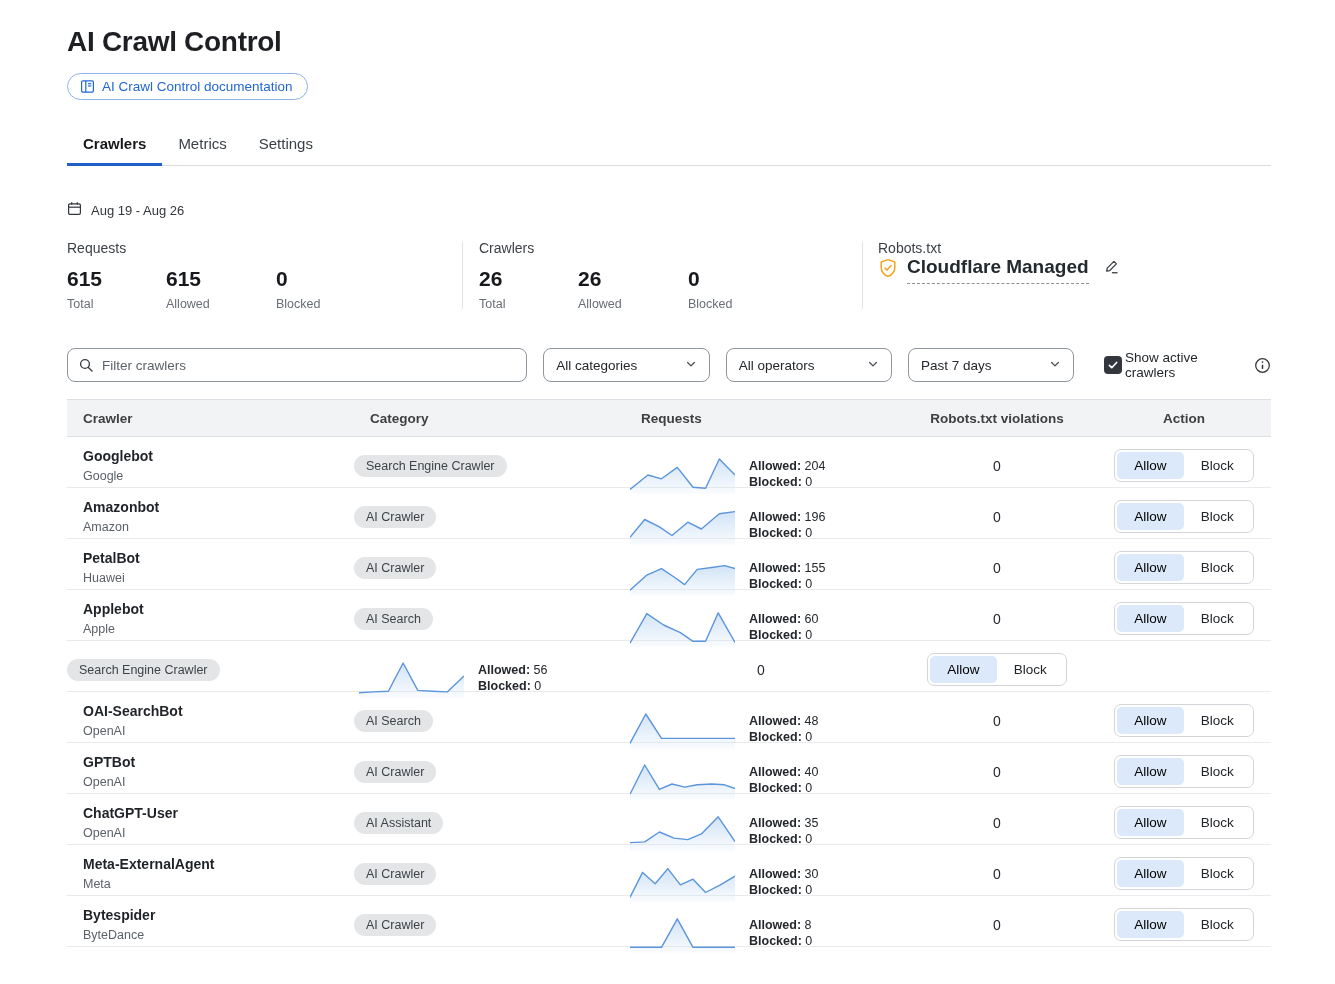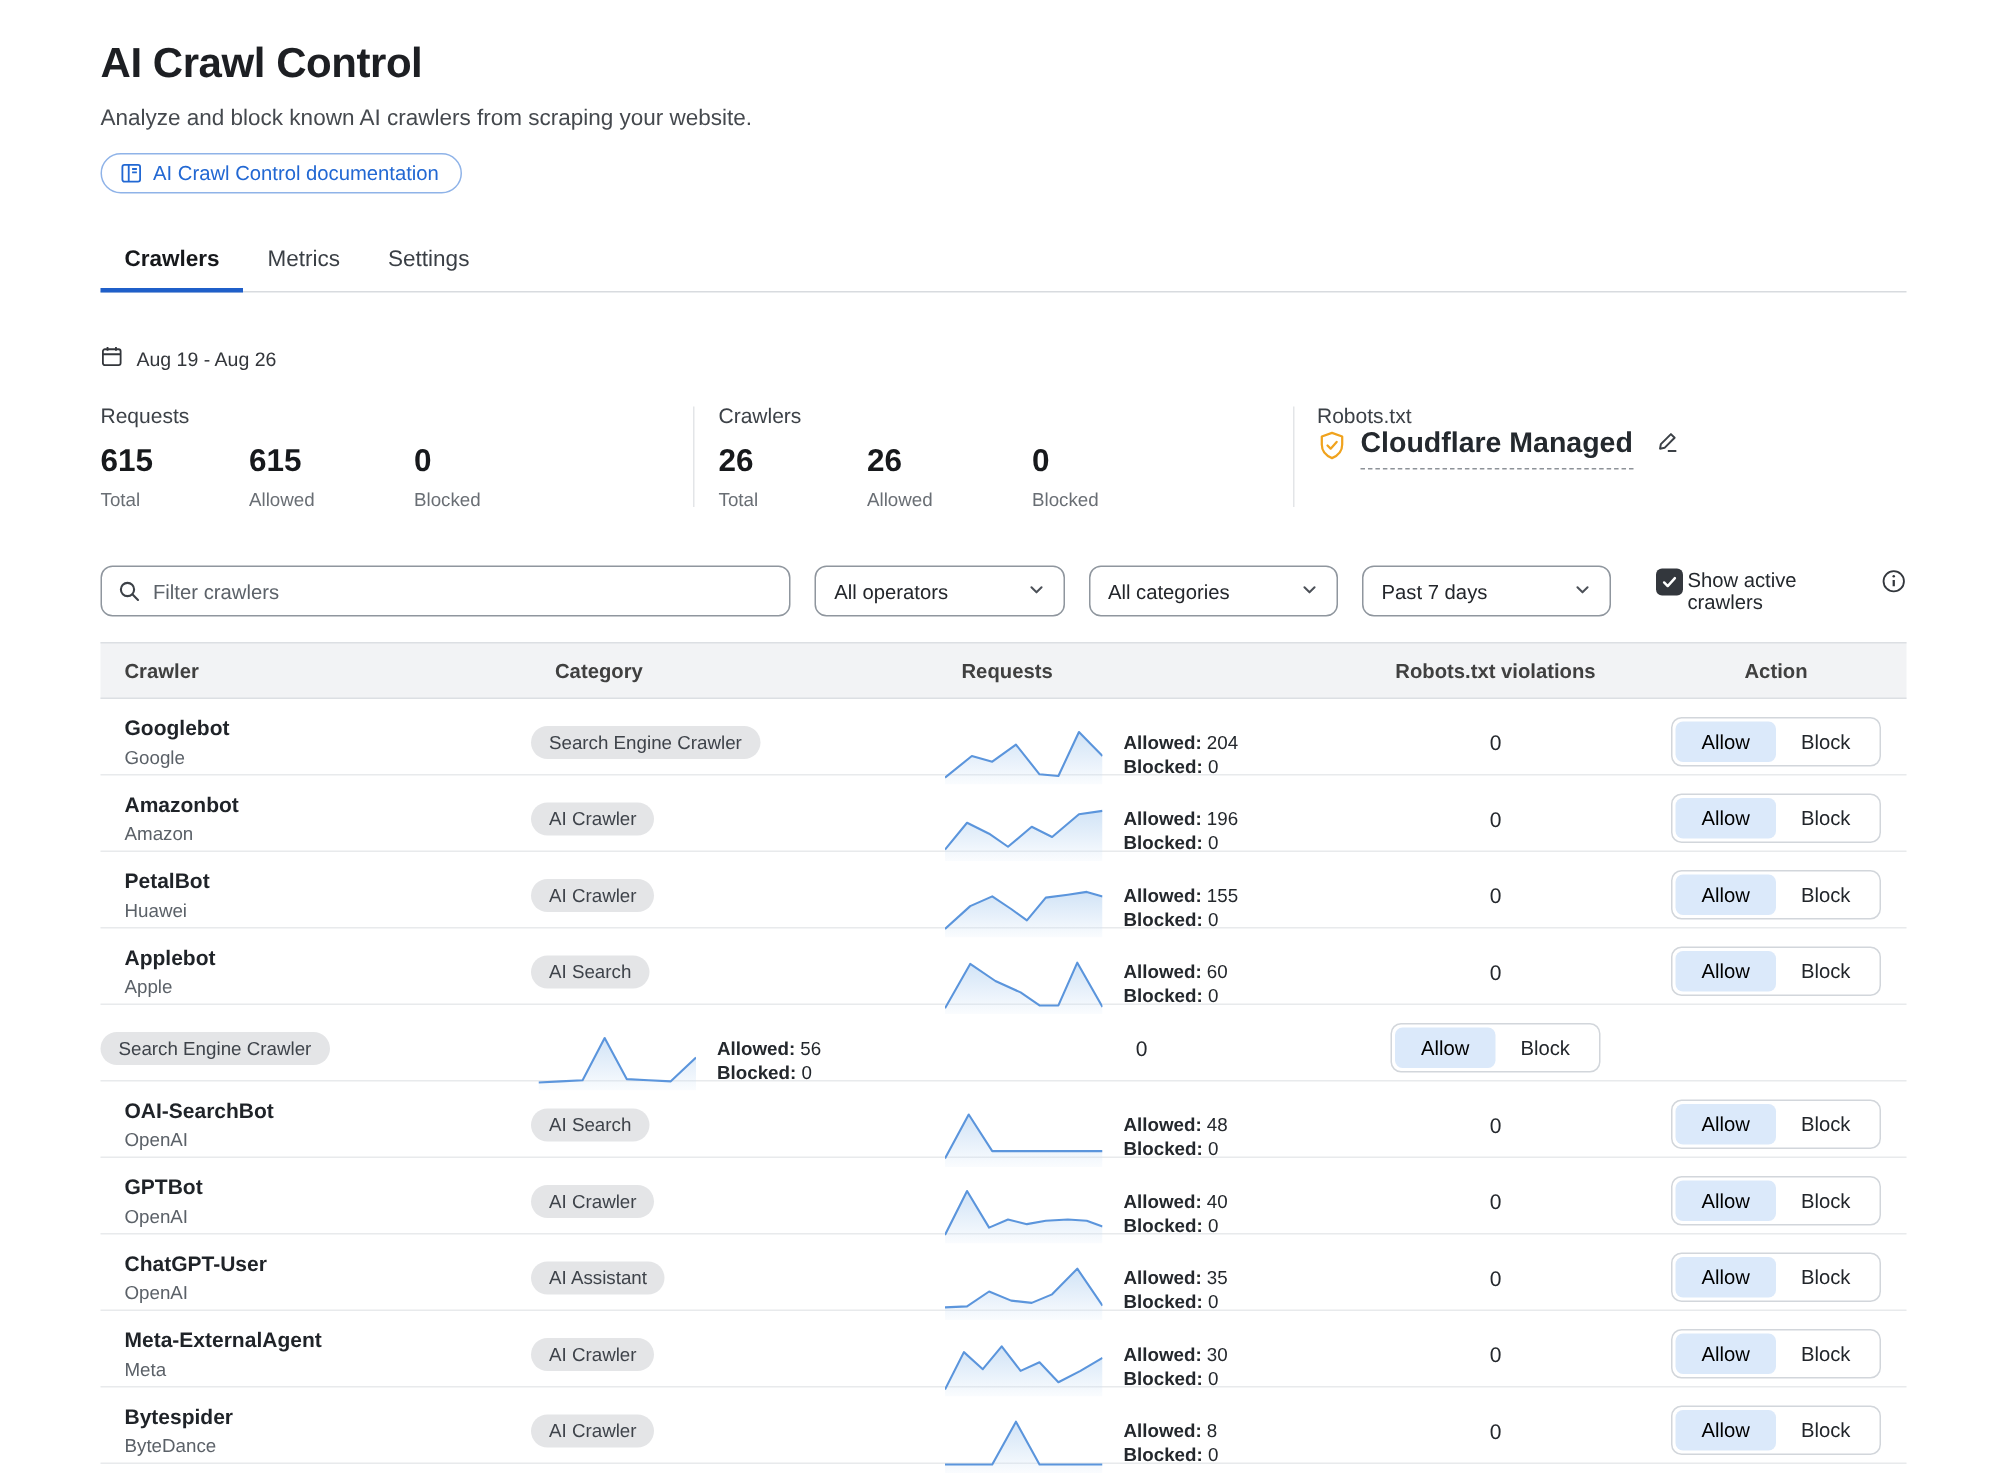--- a/index.html
+++ b/index.html
@@ -49,21 +49,21 @@
   .search-box { position: relative; width: 472px; }
   .search-box input { width: 100%; height: 34px; border: 1px solid #8f969e; border-radius: 8px;
     padding: 0 12px 0 34px; font-size: 13.5px; font-family: inherit; color: #1d1f23; outline: none; }
   .search-box input::placeholder { color: #5c6269; }
   .search-box .search-icon { position: absolute; left: 11px; top: 9px; color: #3c4147; }
   .select { width: 170px; height: 34px; border: 1px solid #8f969e; border-radius: 8px;
     display: flex; align-items: center; justify-content: space-between; padding: 0 12px;
     font-size: 13.5px; color: #23262b; cursor: pointer; background: #fff; }
   .select .chev { color: #4c5ووsomething }
   .select .chev { color: #4c5158; }
-  .checkbox-group { display: flex; gap: 3px; margin-left: 14px; }
+  .checkbox-group { display: flex; align-items: center; gap: 3px; margin-left: 14px; }
   .checkbox { width: 18px; height: 18px; background: #33373d; border-radius: 4px;
     display: flex; align-items: center; justify-content: center; cursor: pointer; }
   .checkbox-label { font-size: 13.5px; color: #24282d; }
   .info-icon { color: #33373d; margin-left: 3px; cursor: pointer; display: flex; }
 
   
   .table { margin-top: 17px; }
   .thead { display: grid; grid-template-columns: 287px 271px 272px 200px 1fr;
     background: #f2f3f5; border-top: 1px solid #dcdfe3; border-bottom: 1px solid #dcdfe3;
     height: 38px; align-items: center; font-size: 13.5px; font-weight: 700; color: #404040; }
@@ -87,21 +87,20 @@
   .seg-btn { border: none; background: transparent; font-family: inherit; font-size: 13.5px;
     padding: 6px 17px; border-radius: 5px; cursor: pointer; color: #22262b; }
   .seg-btn.allow.active { background: #dbe9fa; color: #000000; }
 </style>
 </head>
 <body>
 
 <div class="page">
 
   <h1 class="page-title">AI Crawl Control</h1>
-  <p class="page-subtitle">Analyze and block known AI crawlers from scraping your website.</p>
 
   <div class="doc-pill">
     <span>
       <svg width="15" height="15" viewBox="0 0 16 16" fill="none" stroke="#2268d3" stroke-width="1.3">
         <rect x="1.7" y="2" width="12.6" height="12" rx="1.5"></rect>
         <line x1="6.2" y1="2" x2="6.2" y2="14"></line>
         <line x1="8.6" y1="5" x2="12" y2="5"></line>
         <line x1="8.6" y1="7.4" x2="12" y2="7.4"></line>
       </svg>
     </span>
@@ -189,29 +188,29 @@
     <div class="search-box">
       <span class="search-icon">
         <svg width="16" height="16" viewBox="0 0 16 16" fill="none" stroke="currentColor" stroke-width="1.4" stroke-linecap="round">
           <circle cx="7" cy="7" r="4.4"></circle>
           <line x1="10.4" y1="10.4" x2="14" y2="14"></line>
         </svg>
       </span>
       <input type="text" placeholder="Filter crawlers" style="">
     </div>
     <div class="select">
-      <span>All operators</span>
+      <span>All categories</span>
       <span class="chev">
         <svg width="12" height="12" viewBox="0 0 16 16" fill="none" stroke="currentColor" stroke-width="1.8" stroke-linecap="round" stroke-linejoin="round">
             <path d="M3.5 6 L8 10.5 L12.5 6"></path>
           </svg>
       </span>
     </div>
     <div class="select">
-      <span>All categories</span>
+      <span>All operators</span>
       <span class="chev">
         <svg width="12" height="12" viewBox="0 0 16 16" fill="none" stroke="currentColor" stroke-width="1.8" stroke-linecap="round" stroke-linejoin="round">
             <path d="M3.5 6 L8 10.5 L12.5 6"></path>
           </svg>
       </span>
     </div>
     <div class="select">
       <span>Past 7 days</span>
       <span class="chev">
         <svg width="12" height="12" viewBox="0 0 16 16" fill="none" stroke="currentColor" stroke-width="1.8" stroke-linecap="round" stroke-linejoin="round">

